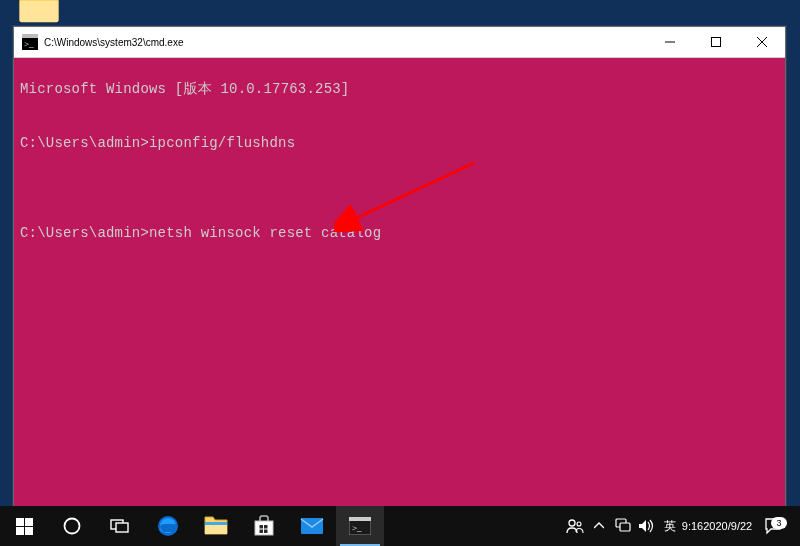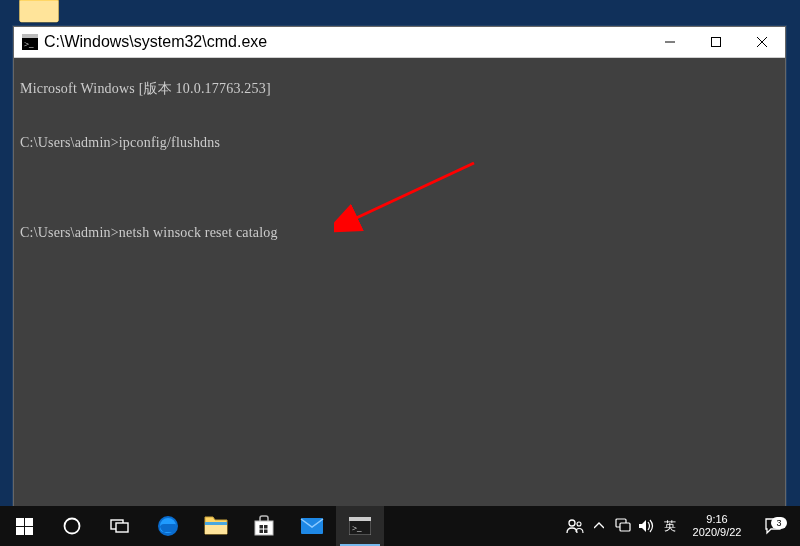--- a/index.html
+++ b/index.html
@@ -44,44 +44,44 @@
   .titlebar-icon {
     width: 16px;
     height: 16px;
     margin: 0 6px 0 8px;
     display: inline-flex;
     align-items: center;
     justify-content: center;
   }
   .titlebar-title {
     flex: 1;
-    font-size: 16px;
+    font-size: 10px;
     color: #000;
     white-space: nowrap;
     overflow: hidden;
   }
   .win-controls {
     display: flex;
     height: 100%;
   }
   .win-btn {
     width: 46px;
     height: 100%;
     display: flex;
     align-items: center;
     justify-content: center;
     color: #000;
   }
   .win-btn svg { display:block; }
 
   .terminal {
     flex: 1;
-    background: #404040;
+    background: #be185d;
     color: #ccc;
-    font-family: Liberation Serif, serif;
+    font-family: Liberation Mono, monospace;
     font-size: 14px;
     line-height: 18px;
     padding: 4px 6px 4px 6px;
     white-space: pre;
     position: relative;
     letter-spacing: 0.2px;
   }
   .term-line { white-space: pre; }
 
   
@@ -143,21 +143,21 @@
     height:40px;
     display:flex;
     align-items:center;
     justify-content:center;
     font-size: 12px;
     color: #fff;
   }
   .clock {
     width: 64px;
     display: flex;
-    flex-direction: column;
+    flex-direction: row;
     align-items: center;
     justify-content: center;
     font-size: 11px;
     line-height: 13px;
     color: #fff;
     padding: 0 4px;
   }
   .notif {
     width: 40px;
     display:flex;

